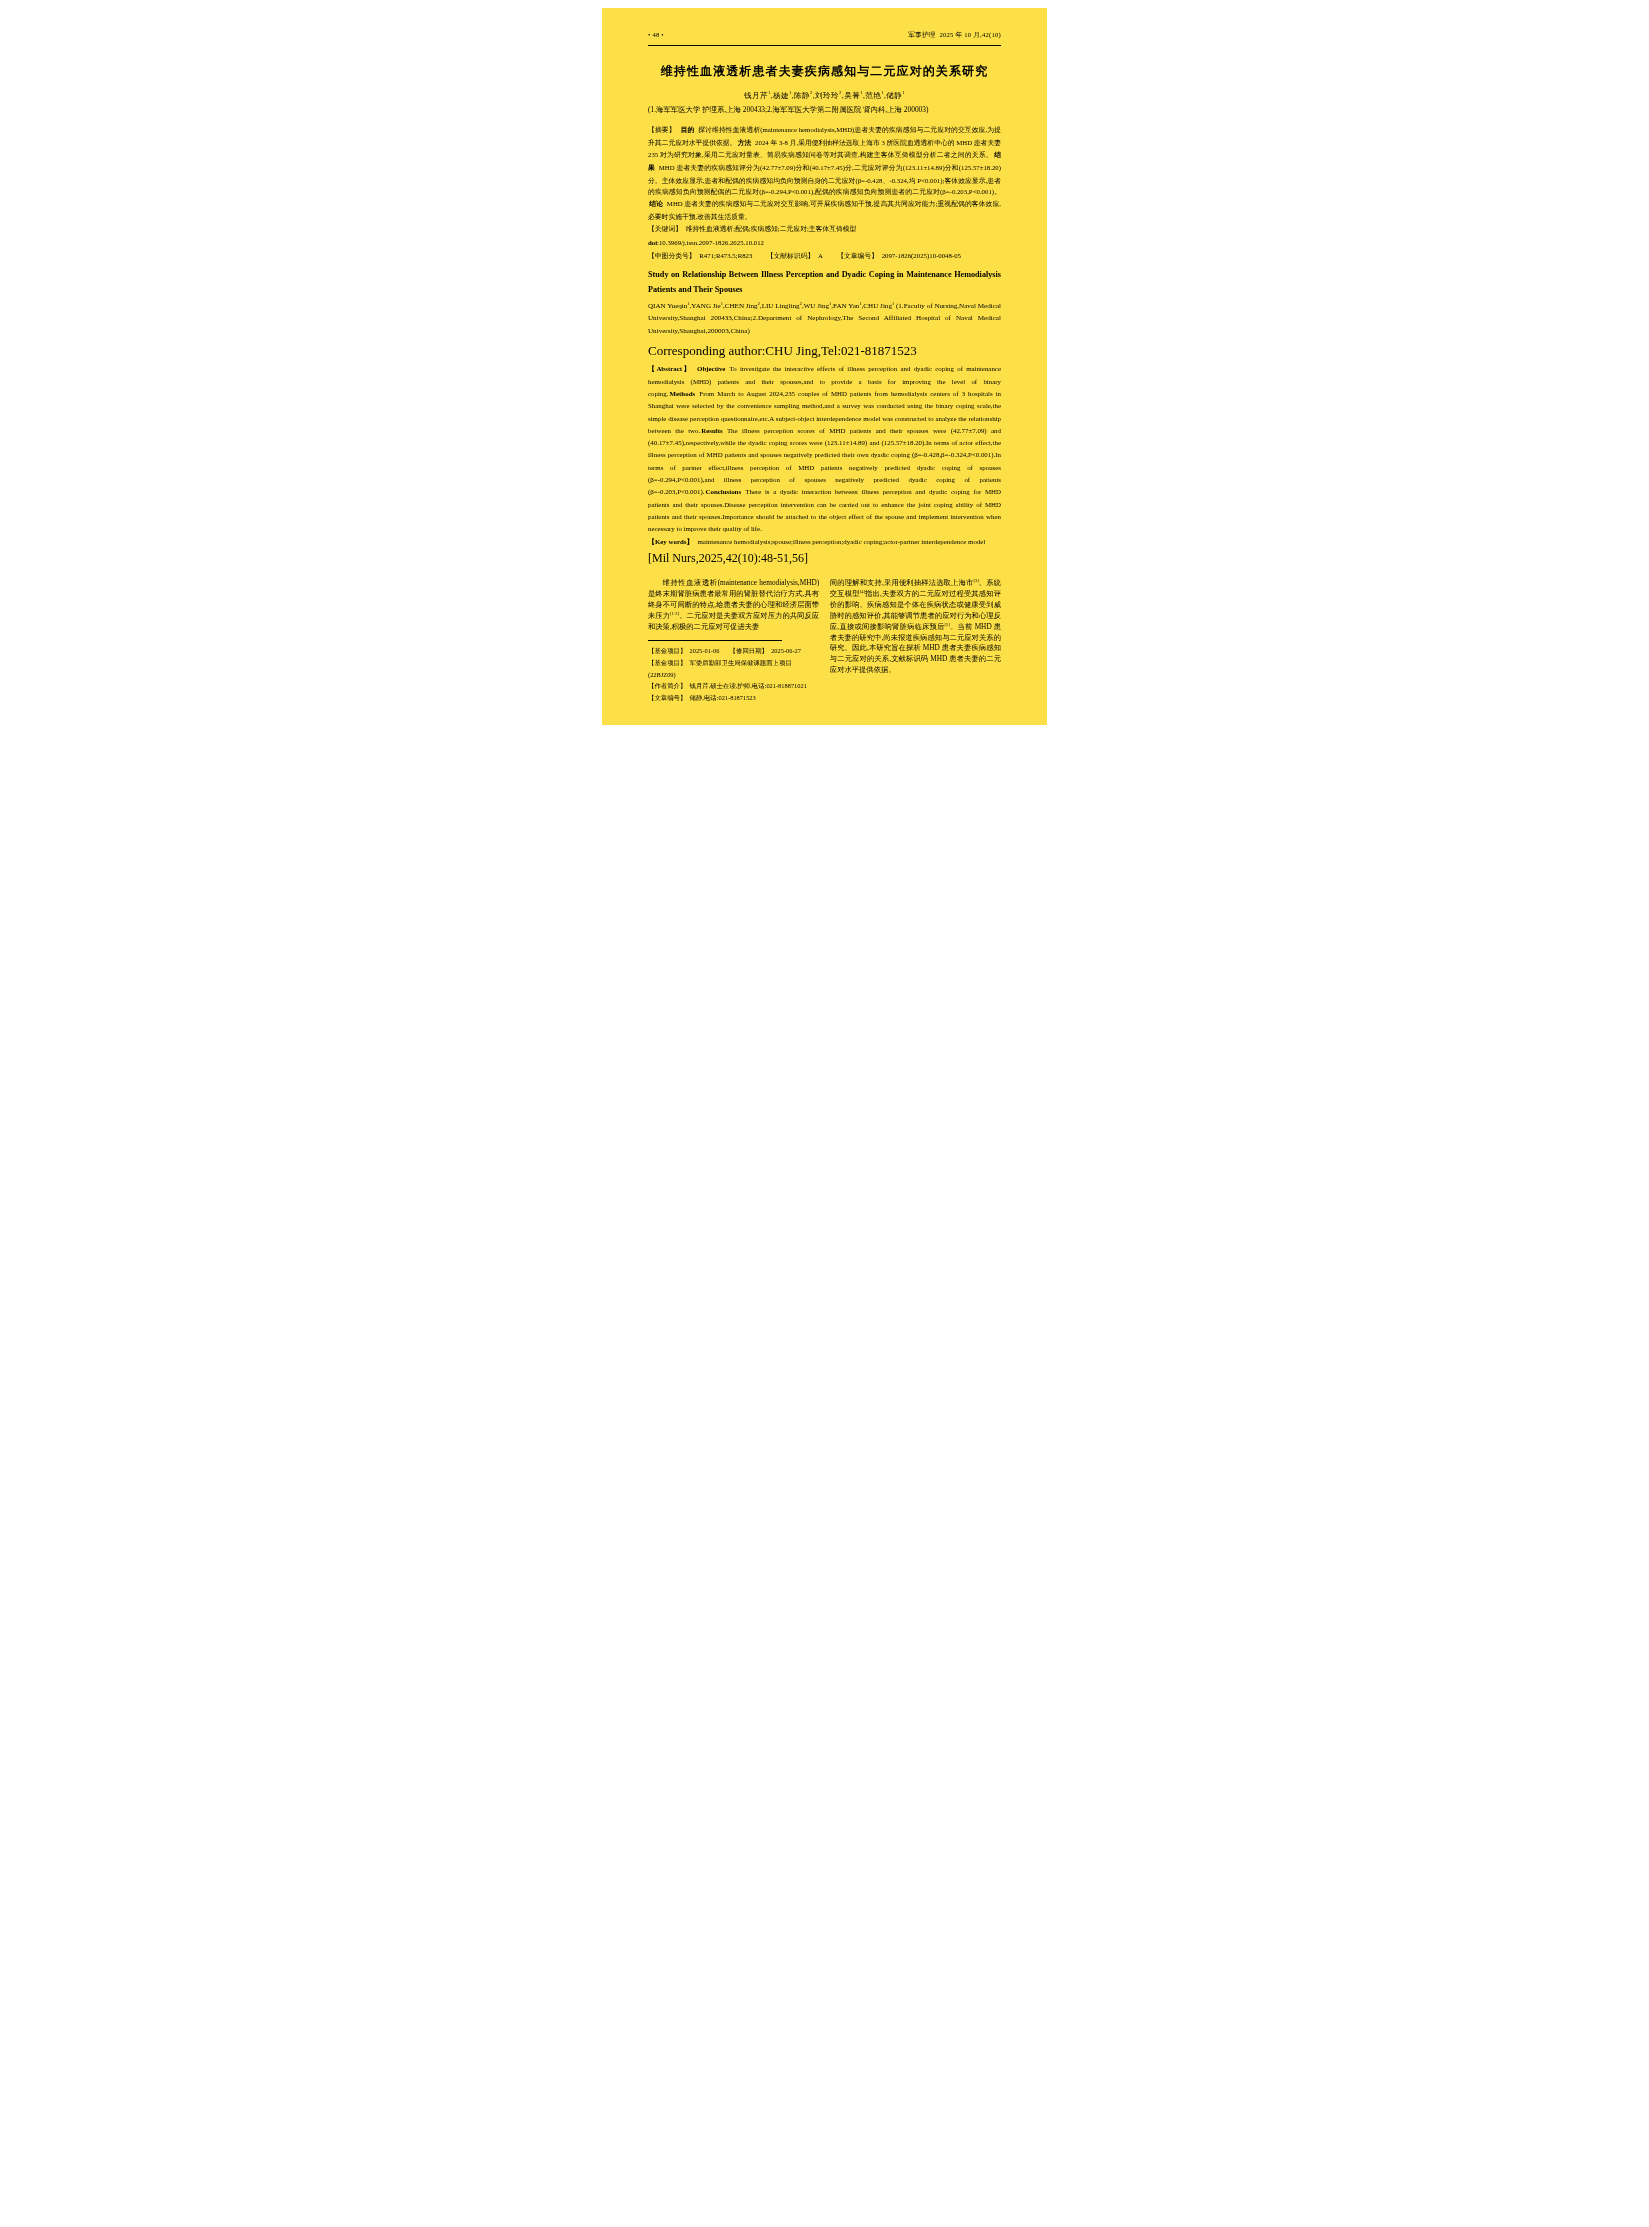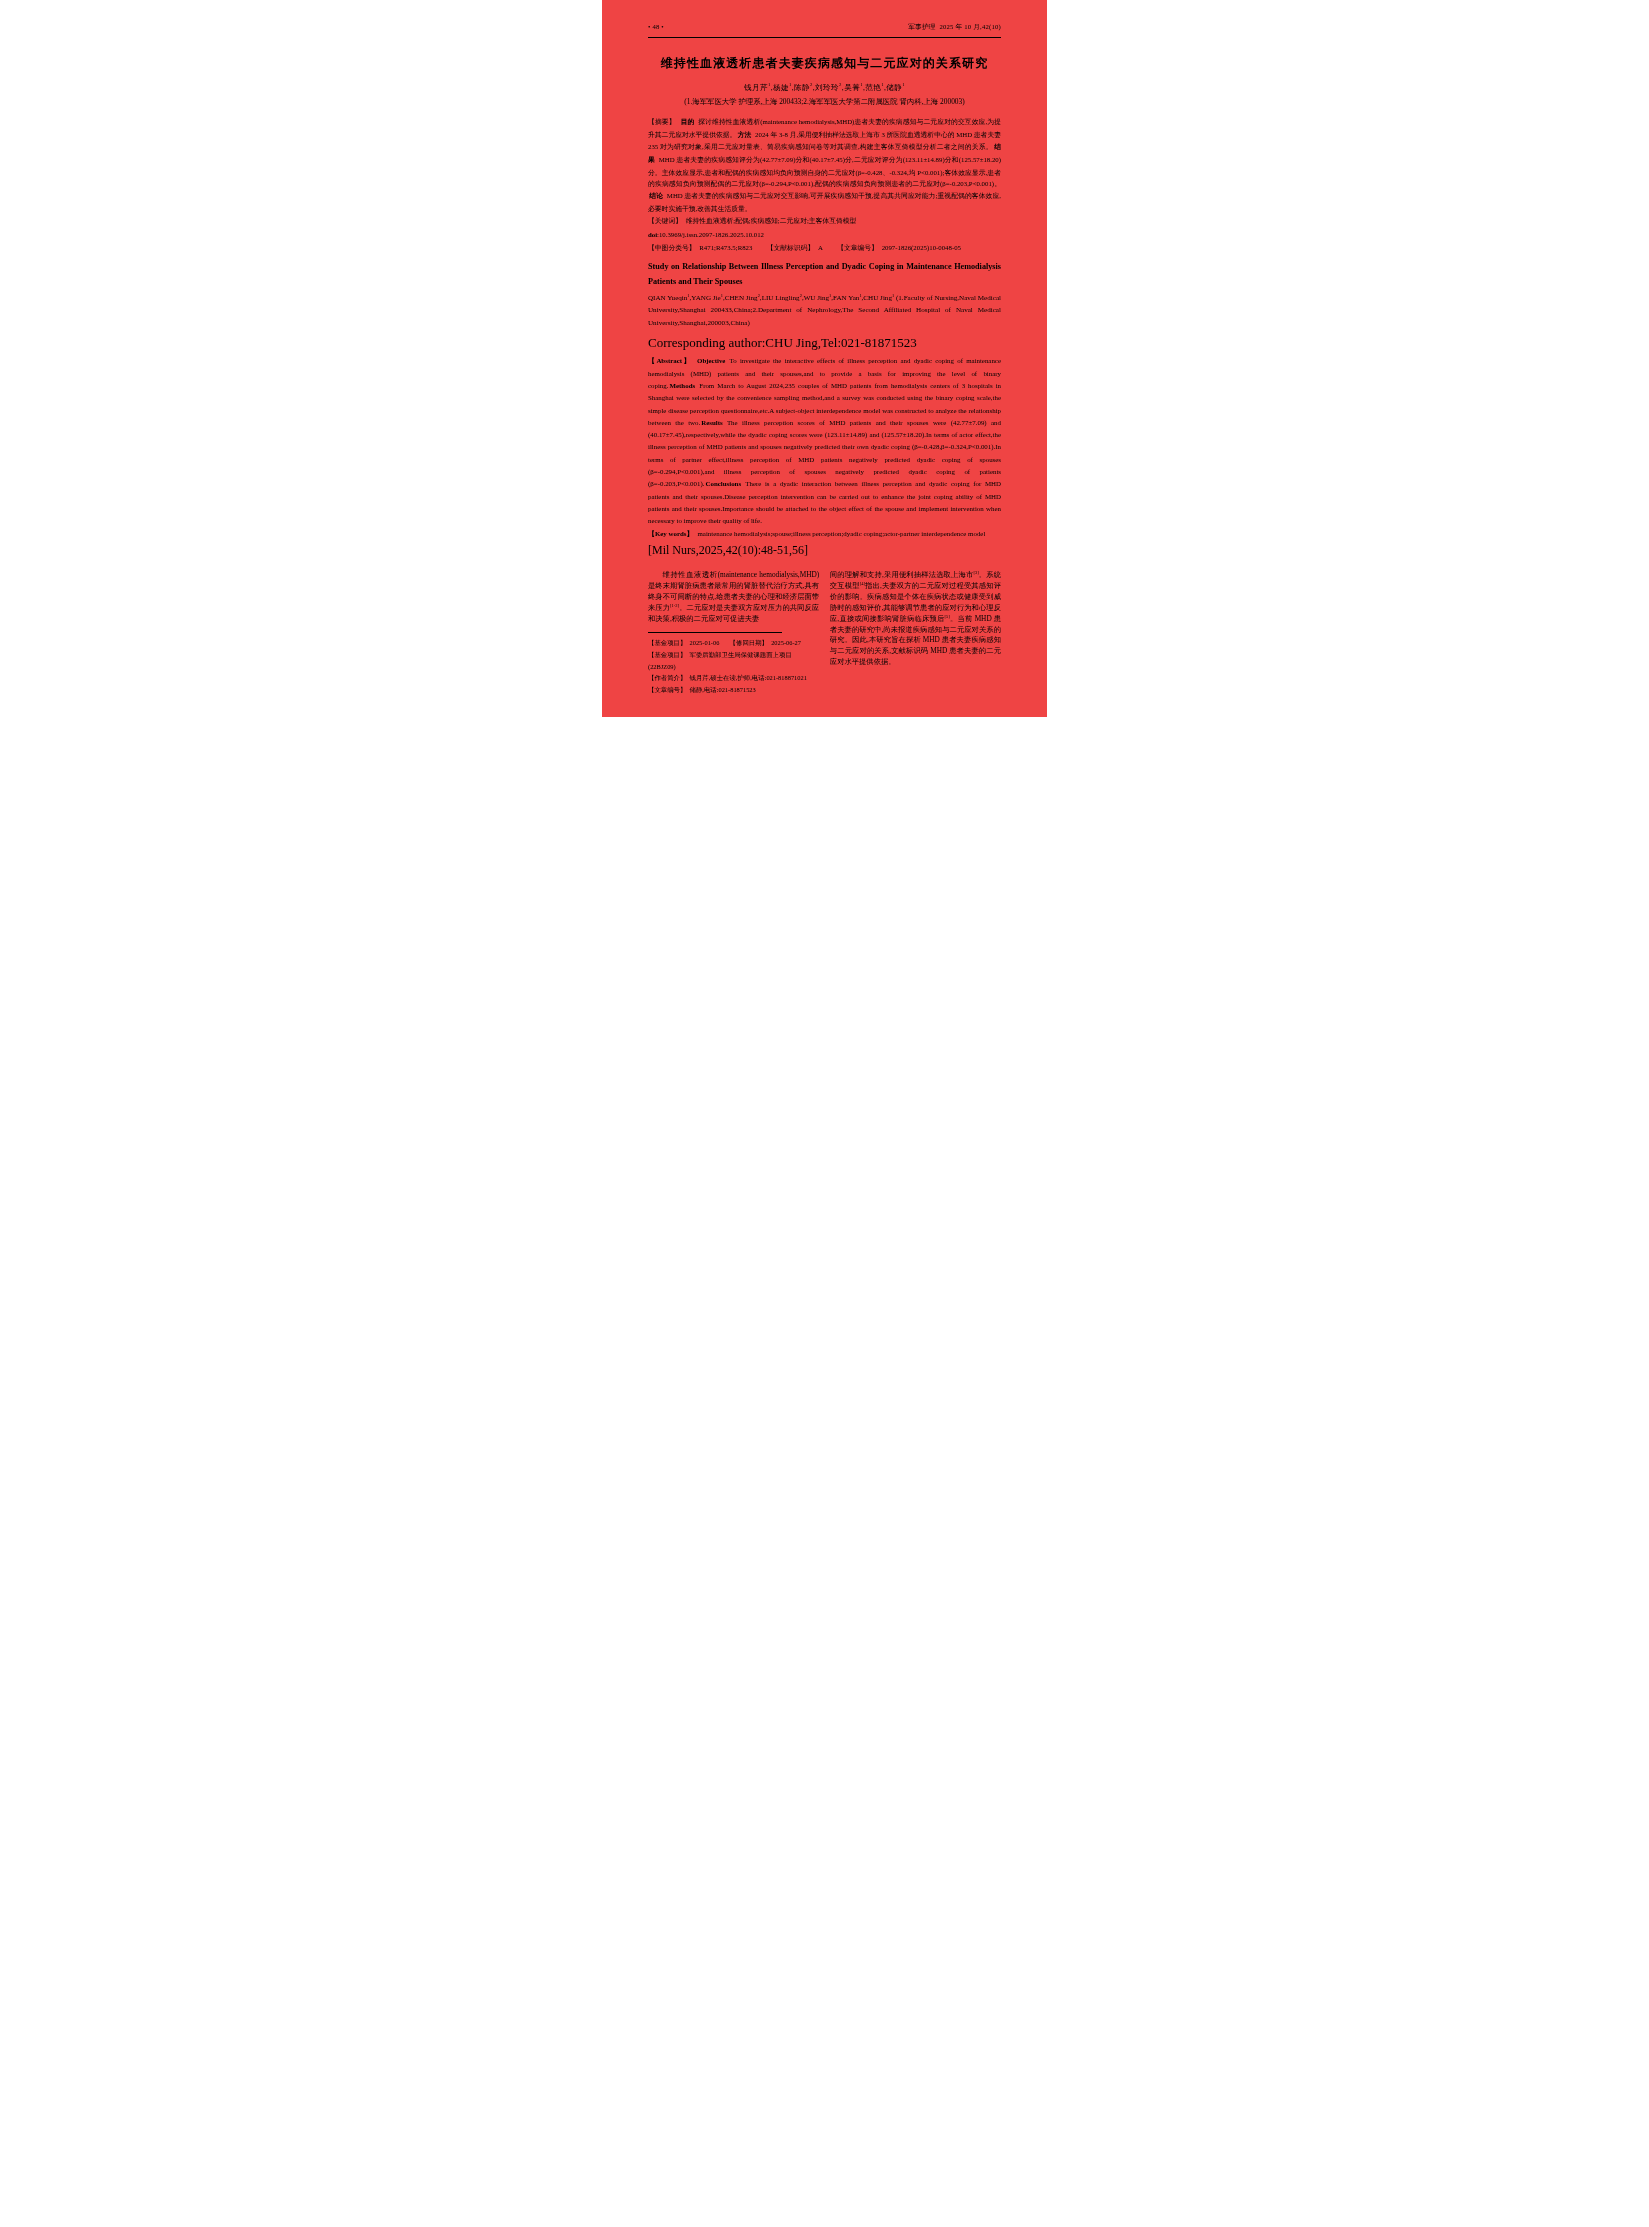--- a/index.html
+++ b/index.html
@@ -5,24 +5,24 @@
   html, body {
     margin: 0;
     padding: 0;
     background: #ffffff;
     color: #000000;
     font-family: "Liberation Serif", "DejaVu Serif", serif;
   }
   .page {
     width: 445px;
     min-height: 630px;
-    margin: 0 auto;
+    margin: 8px auto;
     box-sizing: border-box;
     padding: 23px 46px 20.5px 46px;
-    background: #ef4444;
+    background: #fde047;
   }
   
   .runhead {
     display: flex;
     justify-content: space-between;
     align-items: baseline;
     font-size: 6.7px;
     letter-spacing: 0.2px;
   }
   .runhead .right { letter-spacing: 0.2px; }
@@ -41,21 +41,20 @@
     letter-spacing: 1.1px;
   }
   .authors-cn {
     margin-top: 10.7px;
     text-align: center;
     font-size: 7.6px;
     letter-spacing: 0.4px;
   }
   .affil-cn {
     margin-top: 4px;
-    text-align: center;
     font-size: 7.4px;
   }
   sup.s {
     font-size: 0.62em;
     vertical-align: super;
     line-height: 0;
   }
   
   .abs-cn {
     margin-top: 9px;

